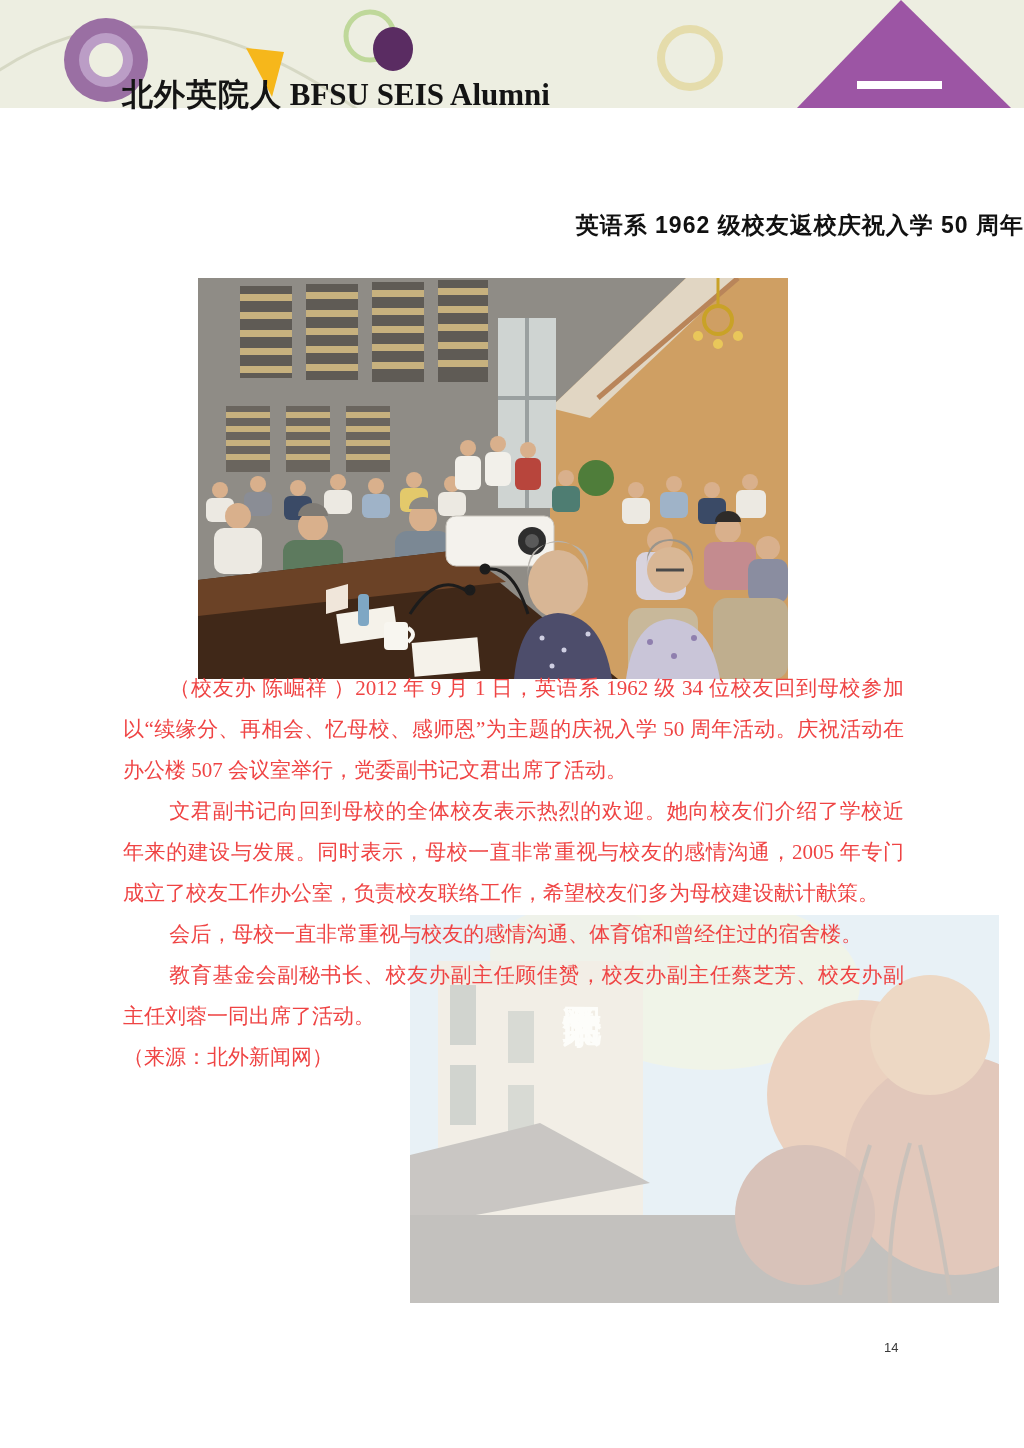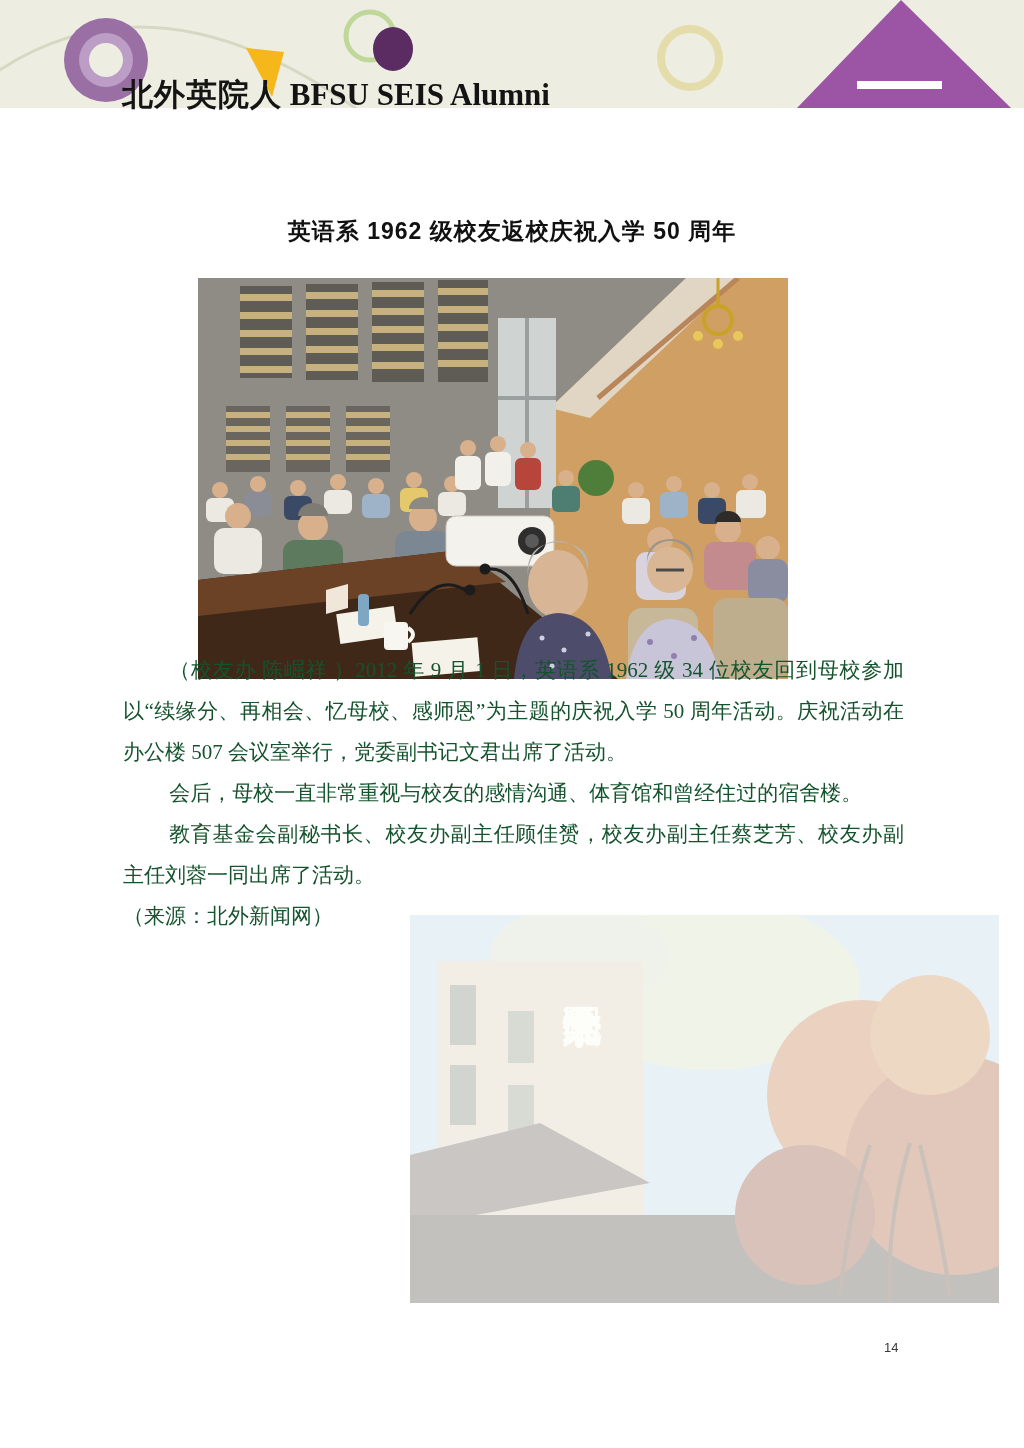--- a/index.html
+++ b/index.html
@@ -10,34 +10,34 @@
   .band{position:absolute;left:0;top:0;width:1024px;height:108px;background:#edeee1;}
   .band svg{position:absolute;left:0;top:0;}
   .masthead{position:absolute;left:122px;top:74px;z-index:5;white-space:nowrap;
             color:#141414;}
   .masthead .cjk{font-family:Liberation Mono, monospace;
                  font-weight:bold;font-size:31px;letter-spacing:1px;margin-top:28px;}
   .masthead .latin{font-family:"Liberation Serif","DejaVu Serif",serif;
                    font-weight:bold;font-size:31px;letter-spacing:0px;text-align:center;}
 
   
-  .article-title{position:absolute;left:0;top:216px;width:1024px;text-align:center;
+  .article-title{position:absolute;left:0;top:210px;width:1024px;text-align:right;
                  font-family:"Liberation Sans","DejaVu Sans",sans-serif;
                  font-weight:bold;font-size:23px;color:#111;letter-spacing:1px;z-index:3;}
 
   .photo{position:absolute;left:198px;top:278px;width:590px;height:401px;z-index:3;
          background:#8f8c86;}
   .photo svg{display:block;}
 
   .bg-image{position:absolute;left:410px;top:915px;width:589px;height:388px;
             z-index:1;opacity:0.33;}
   .vtext{writing-mode:vertical-rl;font-family:"Liberation Serif","DejaVu Serif",serif;}
 
-  .body-text{position:absolute;left:123px;top:650px;width:781px;z-index:4;
-             font-size:21px;line-height:41px;color:#14532d;text-align:justify;}
+  .body-text{position:absolute;left:123px;top:668px;width:781px;z-index:4;
+             font-size:21px;line-height:41px;color:#ef4444;text-align:justify;}
   .body-text p{margin:0;text-indent:2.2em;}
   .body-text p.source{text-indent:0;}
 
   .page-number{position:absolute;left:884px;top:1340px;z-index:4;
                font-family:"Liberation Sans","DejaVu Sans",sans-serif;
                font-size:13px;color:#3a3a3a;}
 </style>
 </head>
 <body>
 
@@ -323,18 +323,19 @@
       <circle cx="545" cy="250" r="110" fill="#a85a33"></circle>
       <circle cx="395" cy="300" r="70" fill="#8a4a2e"></circle>
       <circle cx="520" cy="120" r="60" fill="#c98a4e"></circle>
       <path d="M430,380 q10,-90 30,-150 M480,388 q-4,-80 20,-160 M540,380 q-10,-70 -30,-150" stroke="#5d4630" stroke-width="4" fill="none"></path>
     </g>
   </svg>
 </div>
 
 <div class="body-text">
   <p>（校友办 陈崛祥 ）2012 年 9 月 1 日，英语系 1962 级 34 位校友回到母校参加以“续缘分、再相会、忆母校、感师恩”为主题的庆祝入学 50 周年活动。庆祝活动在办公楼 507 会议室举行，党委副书记文君出席了活动。</p>
+  <p>文君副书记向回到母校的全体校友表示热烈的欢迎。她向校友们介绍了学校近年来的建设与发展。同时表示，母校一直非常重视与校友的感情沟通，2005 年专门成立了校友工作办公室，负责校友联络工作，希望校友们多为母校建设献计献策。</p>
   <p>会后，母校一直非常重视与校友的感情沟通、体育馆和曾经住过的宿舍楼。</p>
   <p>教育基金会副秘书长、校友办副主任顾佳赟，校友办副主任蔡芝芳、校友办副主任刘蓉一同出席了活动。</p>
   <p class="source">（来源：北外新闻网）</p>
 </div>
 
 <div class="page-number">14</div>
 
 </body></html>

